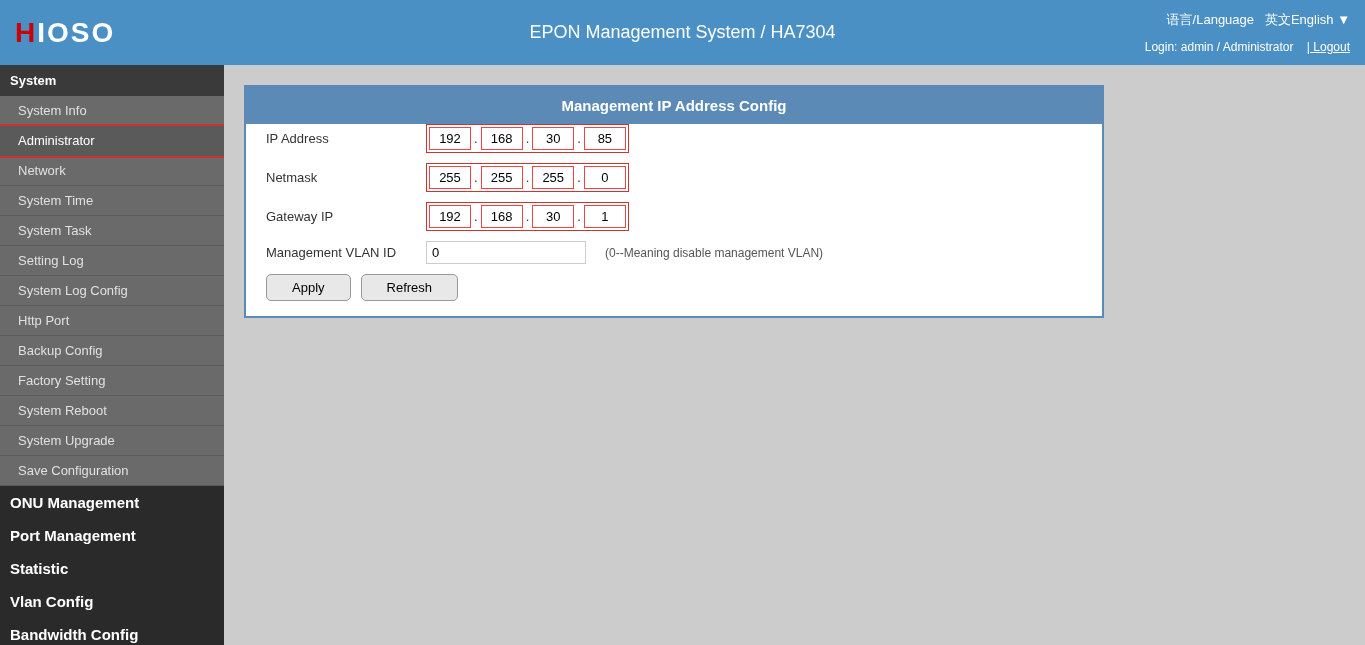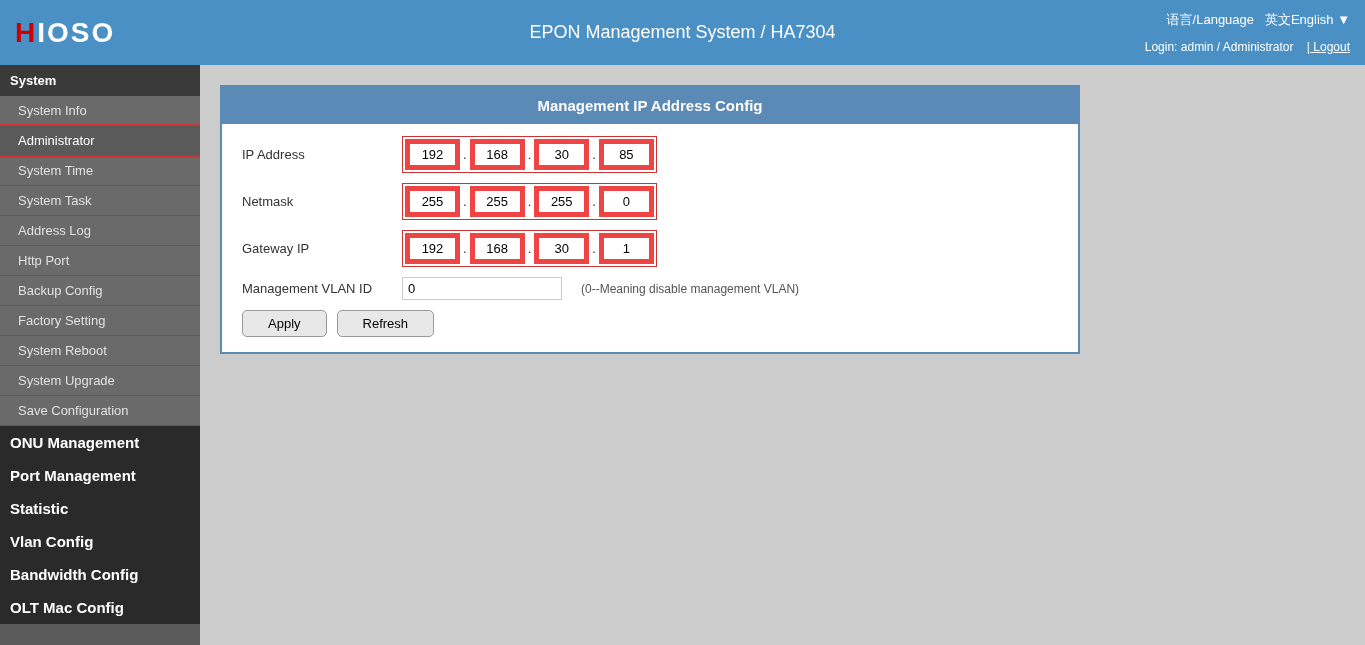--- a/index.html
+++ b/index.html
@@ -63,21 +63,21 @@
     }
 
     
     #layout {
       display: flex;
       height: calc(645px - 65px);
     }
 
     
     #sidebar {
-      width: 200px;
+      width: 224px;
       background: #5a5a5a;
       overflow-y: auto;
       flex-shrink: 0;
     }
     .sidebar-section {
       background: #3a3a3a;
       color: white;
       padding: 8px 10px;
       font-size: 13px;
       font-weight: bold;
@@ -120,41 +120,41 @@
     }
     #config-title {
       background: #5a8ab5;
       color: white;
       text-align: center;
       padding: 10px;
       font-size: 15px;
       font-weight: bold;
     }
     #config-body {
-      padding: 12px 20px 15px 20px;
+      padding: 0 20px 15px 20px;
     }
     .field-row {
       display: flex;
       align-items: center;
       margin-bottom: 10px;
     }
     .field-label {
       width: 160px;
       color: #333;
       font-size: 13px;
     }
     .ip-group {
       display: flex;
       align-items: center;
       border: 1px solid #cc3333;
       padding: 2px;
     }
     .ip-input {
-      width: 55px;
-      border: 5px solid #ef4444;
+      width: 42px;
+      border: 1px solid #ef4444;
       padding: 3px 4px;
       font-size: 13px;
       text-align: center;
       outline: none;
     }
     .ip-dot {
       padding: 0 3px;
       color: #333;
     }
     .vlan-input {
@@ -206,23 +206,25 @@
     </div>
   </div>
 </div>
 
 <div id="layout">
 
   <div id="sidebar">
     <div class="sidebar-section">System</div>
     <div class="sidebar-item">System Info</div>
     <div class="sidebar-item active">Administrator</div>
+    <div class="sidebar-item">Network</div>
     <div class="sidebar-item">System Time</div>
     <div class="sidebar-item">System Task</div>
-    <div class="sidebar-item">Address Log</div>
+    <div class="sidebar-item">Setting Log</div>
+    <div class="sidebar-item">System Log Config</div>
     <div class="sidebar-item">Http Port</div>
     <div class="sidebar-item">Backup Config</div>
     <div class="sidebar-item">Factory Setting</div>
     <div class="sidebar-item">System Reboot</div>
     <div class="sidebar-item">System Upgrade</div>
     <div class="sidebar-item">Save Configuration</div>
     <div class="sidebar-section-header">ONU Management</div>
     <div class="sidebar-section-header">Port Management</div>
     <div class="sidebar-section-header">Statistic</div>
     <div class="sidebar-section-header">Vlan Config</div>

